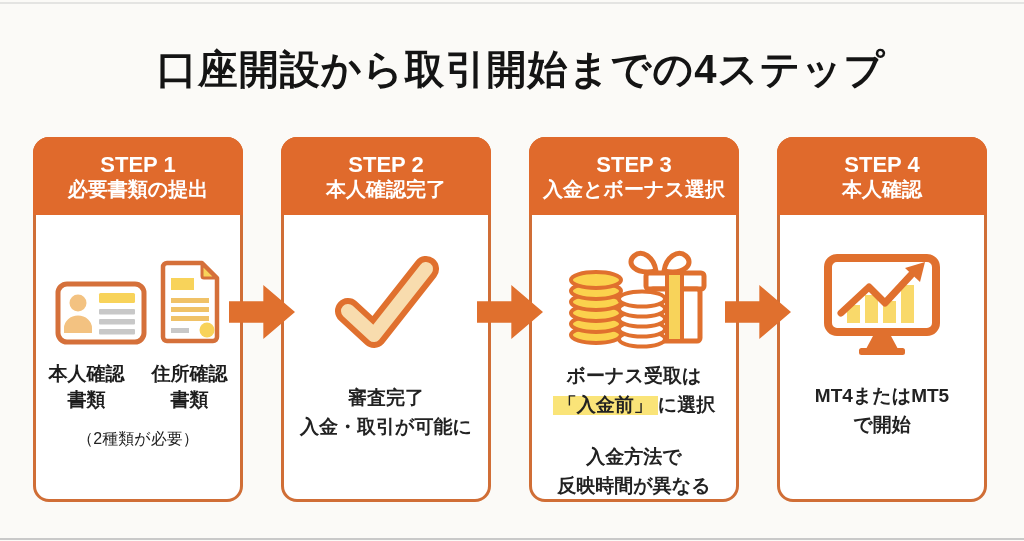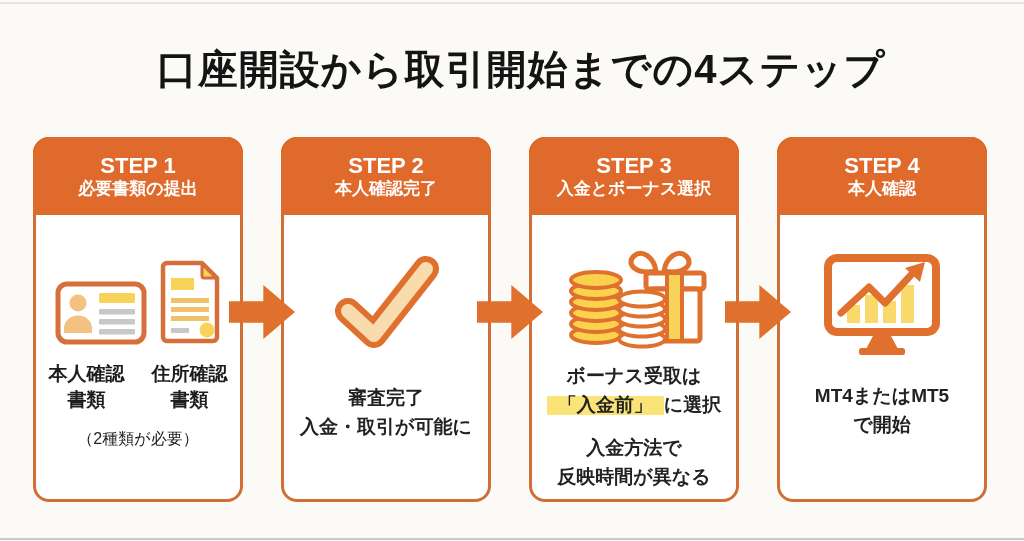--- a/index.html
+++ b/index.html
@@ -24,21 +24,21 @@
     position:relative;width:210px;height:365px;box-sizing:border-box;
     background:#ffffff;border:3px solid #d06e36;border-radius:16px;
   }
   .card-header{
     position:absolute;top:-3px;left:-3px;right:-3px;height:78px;
     background:#e06a2c;border-radius:16px 16px 0 0;
     display:flex;flex-direction:column;justify-content:center;align-items:center;
     gap:3px;color:#ffffff;
   }
   .step-label{font-size:22px;font-weight:800;line-height:1;}
-  .step-heading{font-size:17px;font-weight:800;line-height:1;}
+  .step-heading{font-size:20px;font-weight:800;line-height:1;}
   .card-body{
     position:absolute;top:75px;left:0;right:0;bottom:0;
     display:flex;flex-direction:column;align-items:center;border-radius:7px;
   }
 
   .body-text{font-size:19px;font-weight:800;line-height:1.55;text-align:center;color:#222;}
   .note-text{font-size:16px;font-weight:400;text-align:center;color:#222;}
 
   
   .doc-icons{display:flex;align-items:flex-end;gap:12px;margin-top:42px;height:92px;}
@@ -46,24 +46,24 @@
   .doc-label{width:97px;text-align:center;font-size:19px;font-weight:800;line-height:1.35;}
   .card1-note{margin-top:17px;}
 
   
   .check-wrap{margin-top:40px;}
   .card2-text{margin-top:26px;}
 
   
   .gift-wrap{margin-top:24px;}
   .card3-text1{margin-top:6px;}
-  .card3-text2{margin-top:13px;}
+  .card3-text2{margin-top:22px;}
   .hl{
     background:linear-gradient(180deg, rgba(0,0,0,0) 10%, #fae478 10%);
-    padding:0 11px;
+    padding:0 5px;
   }
 
   
   .monitor-wrap{margin-top:38px;}
   .card4-text{margin-top:22px;}
 
   
   .arrow{
     position:absolute;top:285px;width:66px;height:54px;background:#e0702e;z-index:6;
     clip-path:polygon(0 30%, 52% 30%, 52% 0, 100% 50%, 52% 100%, 52% 70%, 0 70%);

